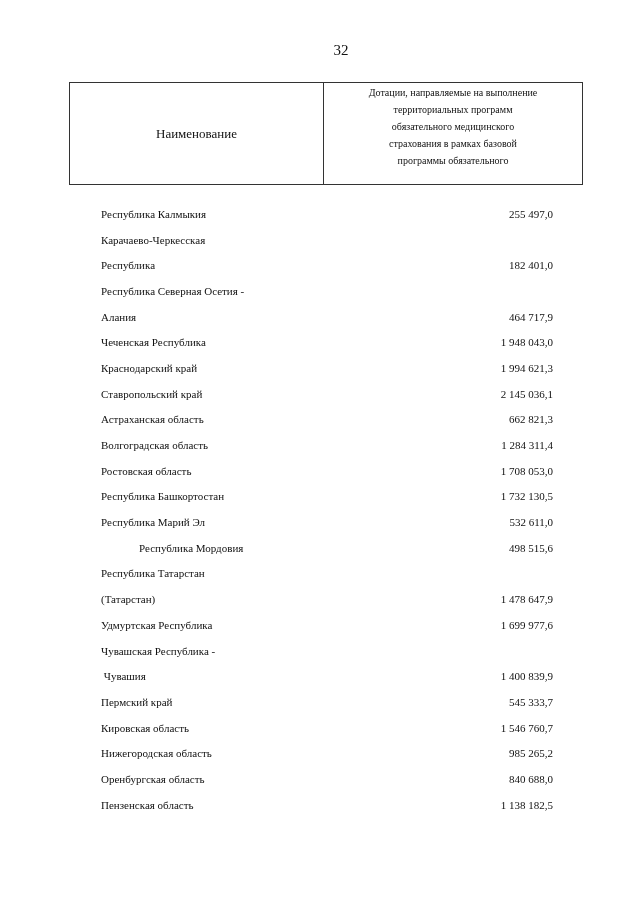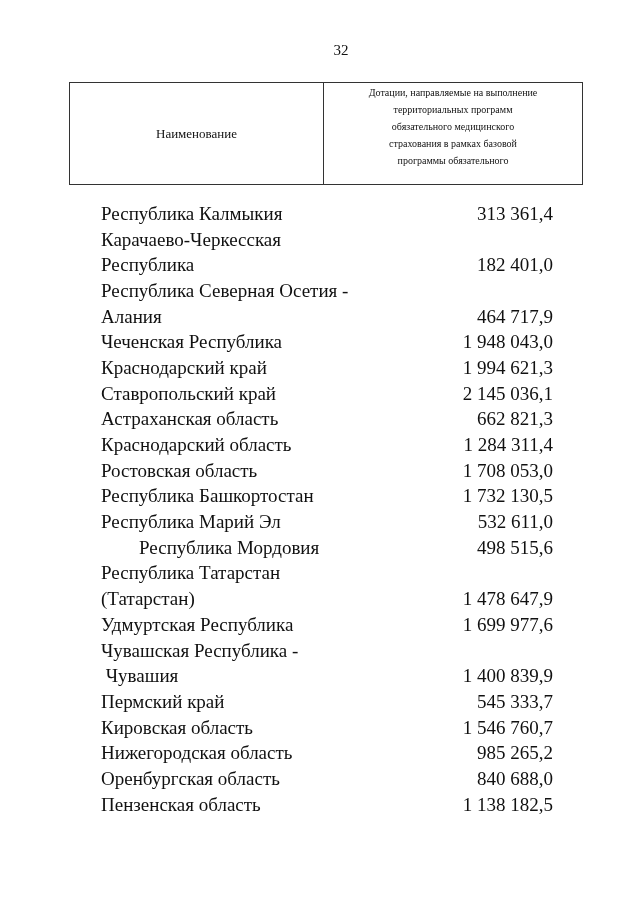--- a/index.html
+++ b/index.html
@@ -6,21 +6,21 @@
     body { width: 640px; height: 900px; position: relative; overflow: hidden;
            font-family: "Liberation Serif", "DejaVu Serif", serif; color: #111; }
     .page-number { position: absolute; top: 42px; left: 0; width: 640px; text-align: center; font-size: 15px; padding-left: 21px; }
     .header-table { position: absolute; left: 69px; top: 82px; width: 514px; height: 103px;
                     border: 1.3px solid #333; box-sizing: border-box; display: flex; }
     .hdr-name { width: 253px; border-right: 1.3px solid #333; display: flex; align-items: center;
                 justify-content: center; font-size: 13px; }
     .hdr-desc { flex: 1; text-align: center; font-size: 10px; line-height: 17px; padding-top: 1px; }
     .hdr-desc span { display: block; }
     .rows { position: absolute; left: 101px; top: 201px; width: 452px; }
-    .row { height: 25.7px; display: flex; justify-content: space-between; align-items: center; font-size: 19px; }
+    .row { height: 25.7px; display: flex; justify-content: space-between; align-items: center; font-size: 11px; }
     .row .val { text-align: right; }
   </style>
 </head>
 <body>
 
 <div class="page-number">32</div>
 
 <div class="header-table">
   <div class="hdr-name">Наименование</div>
   <div class="hdr-desc">
@@ -28,21 +28,21 @@
     <span>территориальных программ</span>
     <span>обязательного медицинского</span>
     <span>страхования в рамках базовой</span>
     <span>программы обязательного</span>
   </div>
 </div>
 
 <div class="rows">
     <div class="row">
       <span style="white-space: pre;">Республика Калмыкия</span>
-      <span class="val">313 361,4</span>
+      <span class="val">255 497,0</span>
     </div>
     <div class="row">
       <span style="white-space: pre;">Карачаево-Черкесская</span>
       <span class="val"></span>
     </div>
     <div class="row">
       <span style="white-space: pre;">Республика</span>
       <span class="val">182 401,0</span>
     </div>
     <div class="row">
@@ -63,21 +63,21 @@
     </div>
     <div class="row">
       <span style="white-space: pre;">Ставропольский край</span>
       <span class="val">2 145 036,1</span>
     </div>
     <div class="row">
       <span style="white-space: pre;">Астраханская область</span>
       <span class="val">662 821,3</span>
     </div>
     <div class="row">
-      <span style="white-space: pre;">Краснодарский область</span>
+      <span style="white-space: pre;">Волгоградская область</span>
       <span class="val">1 284 311,4</span>
     </div>
     <div class="row">
       <span style="white-space: pre;">Ростовская область</span>
       <span class="val">1 708 053,0</span>
     </div>
     <div class="row">
       <span style="white-space: pre;">Республика Башкортостан</span>
       <span class="val">1 732 130,5</span>
     </div>

